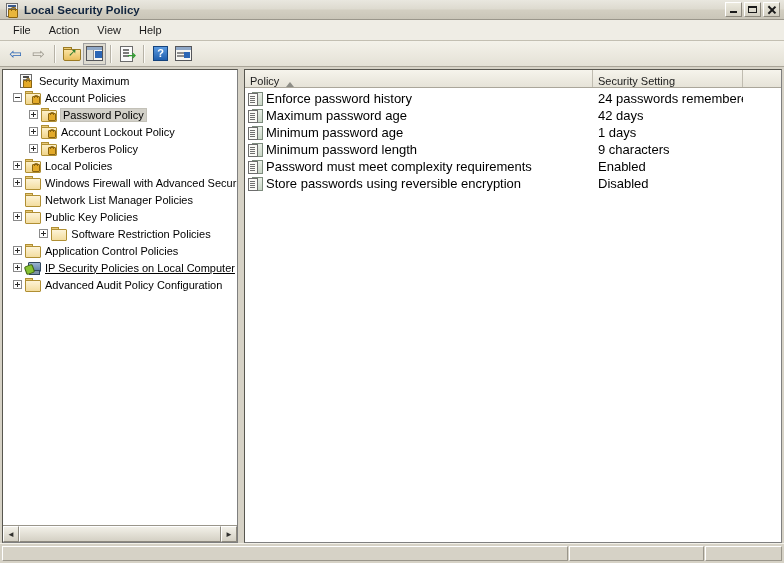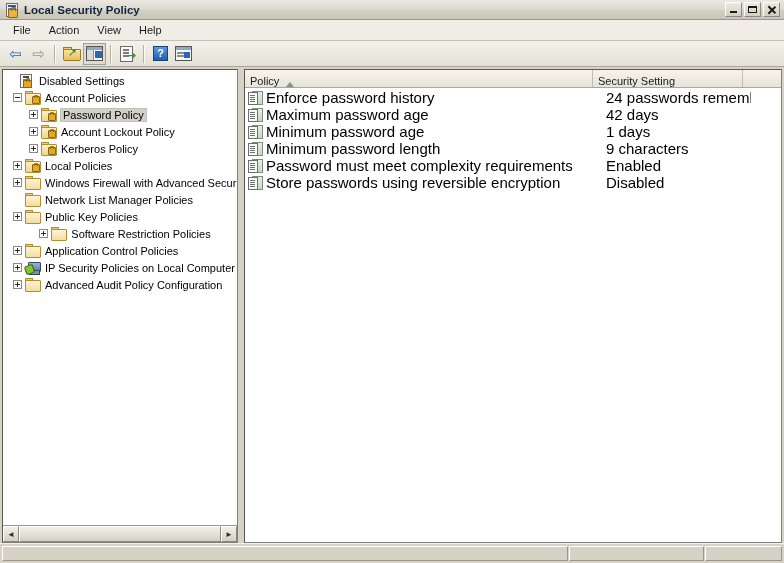--- a/index.html
+++ b/index.html
@@ -461,25 +461,24 @@
     margin-left: 7px;
   }
   .lv-body {
     flex: 1 1 auto;
     overflow: hidden;
     background: #ffffff;
     padding-top: 1px;
   }
   .lv-row {
     display: flex;
-    align-items: center;
+    align-items: flex-end;
     height: 17px;
-    font-size: 15px;
+    font-size: 13px;
     white-space: nowrap;
-    gap: 8px;
   }
   .lv-cell-policy {
     width: 348px;
     display: flex;
     align-items: center;
     padding-left: 3px;
     box-sizing: border-box;
     overflow: hidden;
   }
   .lv-cell-setting {
@@ -613,21 +612,21 @@
 
     <div class="tree-pane">
       <div class="tree-scroll">
 
         <div class="tnode" style="padding-left:4px;">
           <span class="texpand none"></span>
           <span class="ticon-settings">
             <span class="s-doc"></span>
               <span class="s-lock"></span>
           </span>
-          <span class="tlabel">Disabled Settings</span>
+          <span class="tlabel">Security Maximum</span>
         </div>
 
         <div class="tnode" style="padding-left:10px;">
           <span class="texpand"></span>
           <span class="tfolder lock">
             <span class="f-tab"></span>
               <span class="f-body"></span>
               <span class="f-lock"></span>
           </span>
           <span class="tlabel">Account Policies</span>
@@ -711,21 +710,21 @@
 
         <div class="tnode" style="padding-left:10px;">
           <span class="texpand plus"></span>
           <span class="tfolder plain">
             <span class="f-tab"></span>
               <span class="f-body"></span>
           </span>
           <span class="tlabel">Application Control Policies</span>
         </div>
 
-        <div class="tnode" style="padding-left:10px;">
+        <div class="tnode" style="padding-left:10px;text-decoration:underline;">
           <span class="texpand plus"></span>
           <span class="ticon-ipsec">
             <span class="ip-mon"></span>
               <span class="ip-base"></span>
               <span class="ip-green"></span>
           </span>
           <span class="tlabel">IP Security Policies on Local Computer</span>
         </div>
 
         <div class="tnode" style="padding-left:10px;">

